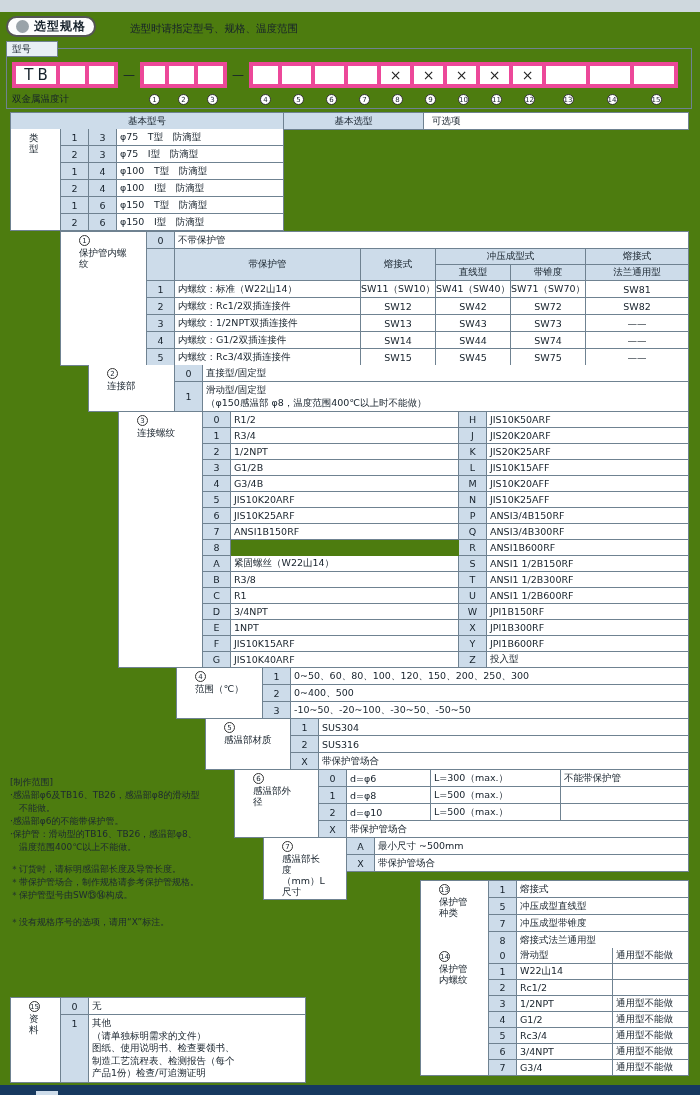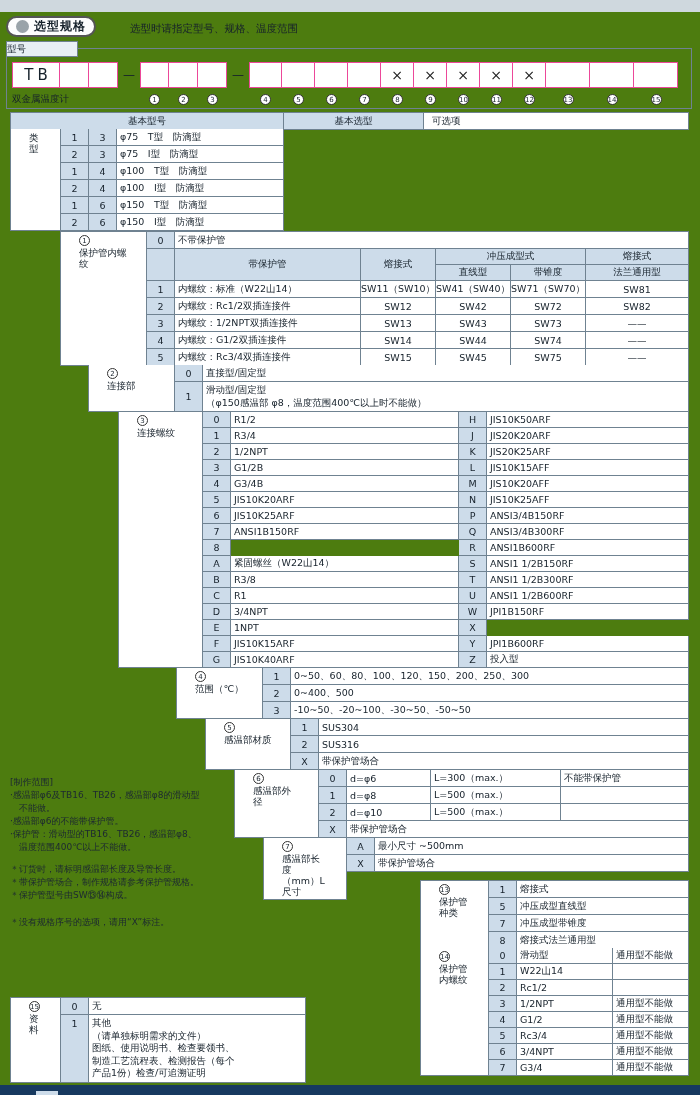--- a/index.html
+++ b/index.html
@@ -28,41 +28,41 @@
   .s3-l{width:84px}.s3-vl{width:228px}.s3-vr{width:202px}
   .s4-l{width:86px}.s4-v{width:398px}
   .s5-l{width:85px}.s5-v{width:370px}
   .s6-l{width:84px}.s6-d{width:84px}.s6-ln{width:130px}.s6-n{width:128px}.s6-span{width:342px}
   .s7-l{width:83px}.s7-v{width:314px}
   .s13-l{width:68px}.s13-v{width:172px}
   .s14-v{width:96px}.s14-n{width:76px}
   .s15-l{width:50px}.s15-v{width:217px}
   .circ{display:inline-block;width:11px;height:11px;border:1px solid #333;border-radius:50%;font-size:7px;line-height:10px;text-align:center;background:#fff;flex-shrink:0}
   .mgrp{display:flex}
-  .mcell{height:26px;border:1px solid #ec4899;background:#fff;display:flex;align-items:center;justify-content:center;flex-shrink:0;font-size:13px}
+  .mcell{height:26px;border:4px solid #ec4899;background:#fff;display:flex;align-items:center;justify-content:center;flex-shrink:0;font-size:13px}
   .mgrp .mcell + .mcell{border-left:none}
   .mdash{width:22px;text-align:center;font-size:12px;flex-shrink:0}
   .xmark{font-size:14px;color:#222}
   .numc{display:flex;justify-content:center;flex-shrink:0}
   .nums{display:flex}
   .notes{font-size:9px;line-height:13px;color:#1c2831}
 </style>
 </head>
 <body>
 
 <div class="page">
 
   <div class="abs" style="left:6px;top:4px;height:21px;border:2px solid #555;border-radius:11px;background:#fdfdfd;display:flex;align-items:center;padding:0 8px">
     <span style="width:13px;height:13px;border-radius:50%;background:#9aa3a9;margin-right:5px"></span>
     <span style="font-weight:bold;font-size:12px;letter-spacing:1px">选型规格</span>
   </div>
   <div class="abs" style="left:130px;top:10px;font-size:10.5px">选型时请指定型号、规格、温度范围</div>
 
   <div class="abs" style="left:6px;top:36px;width:686px;height:61px;border:1px solid #6f8291"></div>
-  <div class="abs" style="left:6px;top:29px;width:72px;height:16px;border:1px solid #6f8291;background:#e8eff4;display:flex;align-items:center;">型号</div>
+  <div class="abs" style="left:6px;top:29px;width:52px;height:16px;border:1px solid #6f8291;background:#e8eff4;display:flex;align-items:center;padding-left:5px">型号</div>
 
   <div class="abs" style="left:12px;top:50px;display:flex;align-items:center">
     <div class="mgrp">
       <div class="mcell" style="width:48px;font-size:15px;letter-spacing:4px;padding-left:4px">TB</div>
       <div class="mcell w29"></div>
       <div class="mcell w29"></div>
     </div>
     <div class="mdash">—</div>
     <div class="mgrp">
       <div class="mcell w29"></div>
@@ -404,20 +404,21 @@
         <div class="row h16">
         <div class="cell code w28">U</div>
         <div class="cell s3-vr">ANSI1 1/2B600RF</div>
       </div>
         <div class="row h16">
         <div class="cell code w28">W</div>
         <div class="cell s3-vr">JPI1B150RF</div>
       </div>
         <div class="row h16">
         <div class="cell code w28">X</div>
+        <div class="cell s3-vr">JPI1B300RF</div>
       </div>
         <div class="row h16">
         <div class="cell code w28">Y</div>
         <div class="cell s3-vr">JPI1B600RF</div>
       </div>
         <div class="row h16">
         <div class="cell code w28">Z</div>
         <div class="cell s3-vr">投入型</div>
       </div>
       </div>

